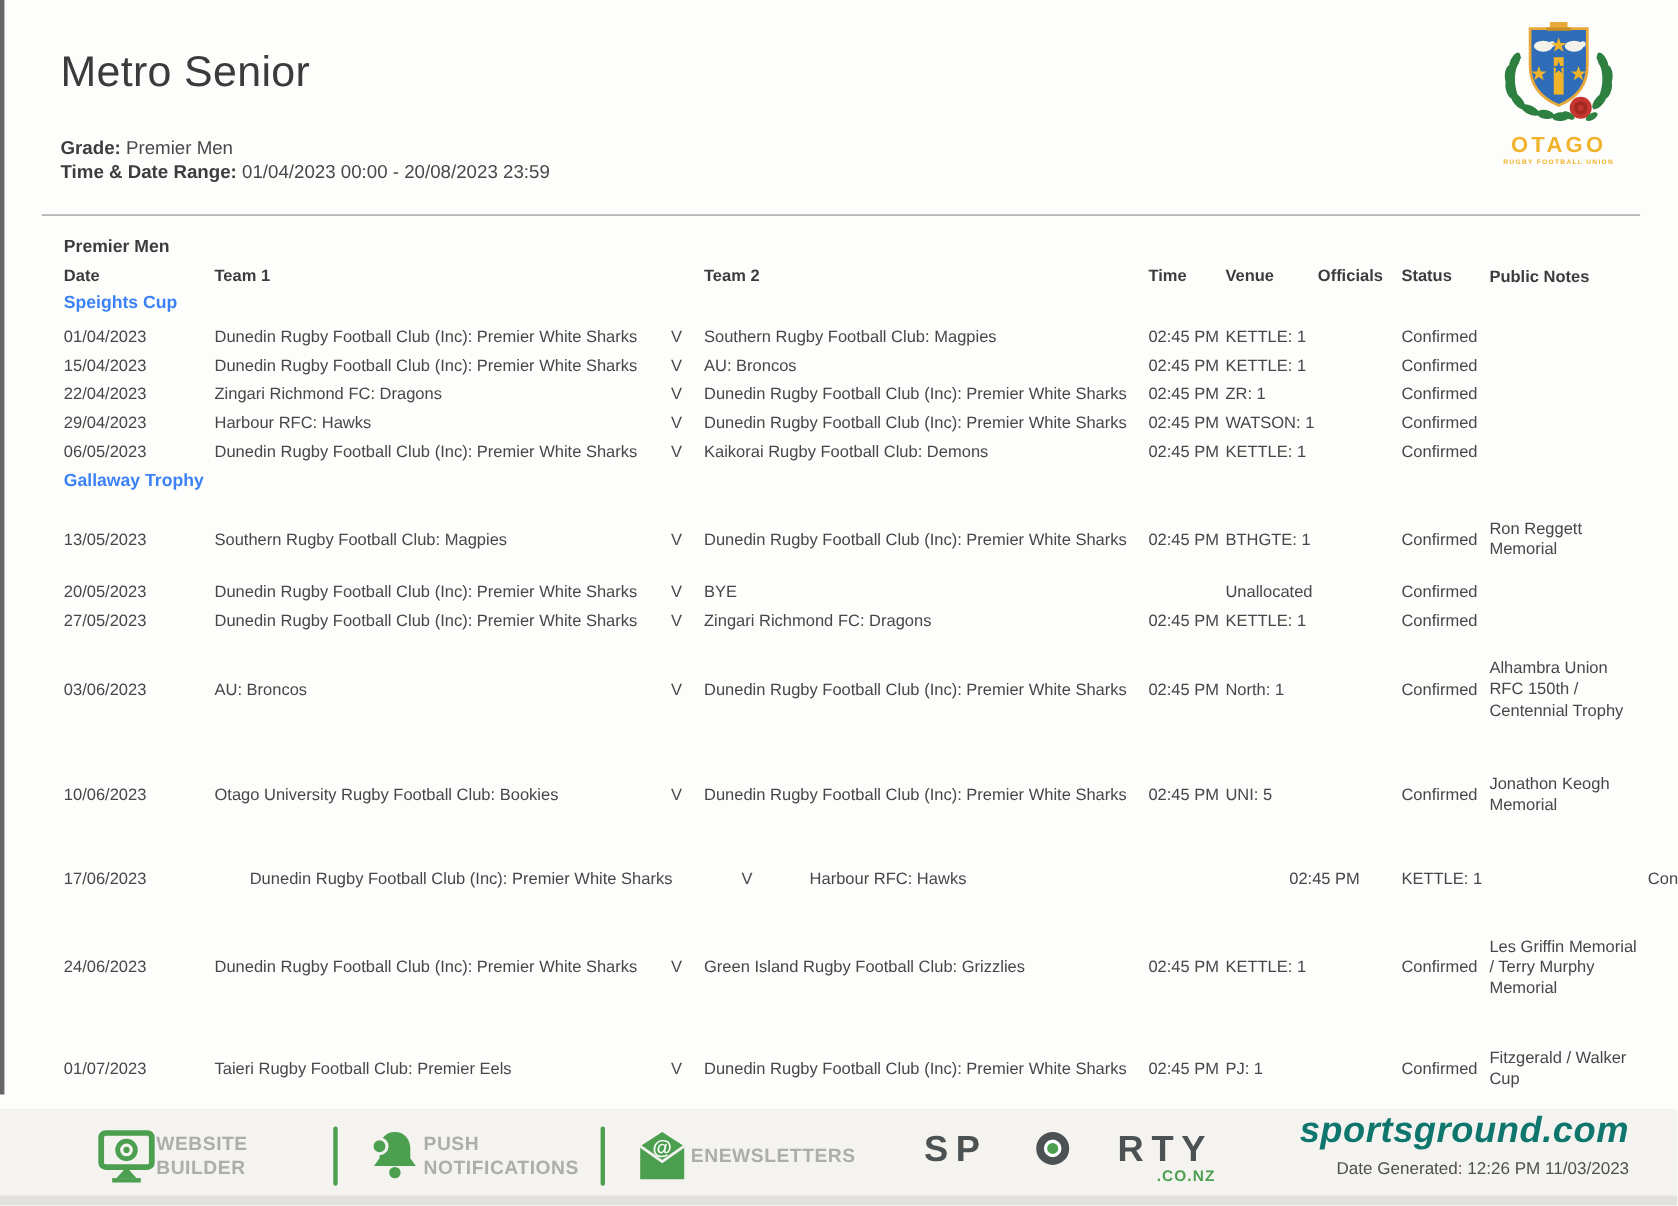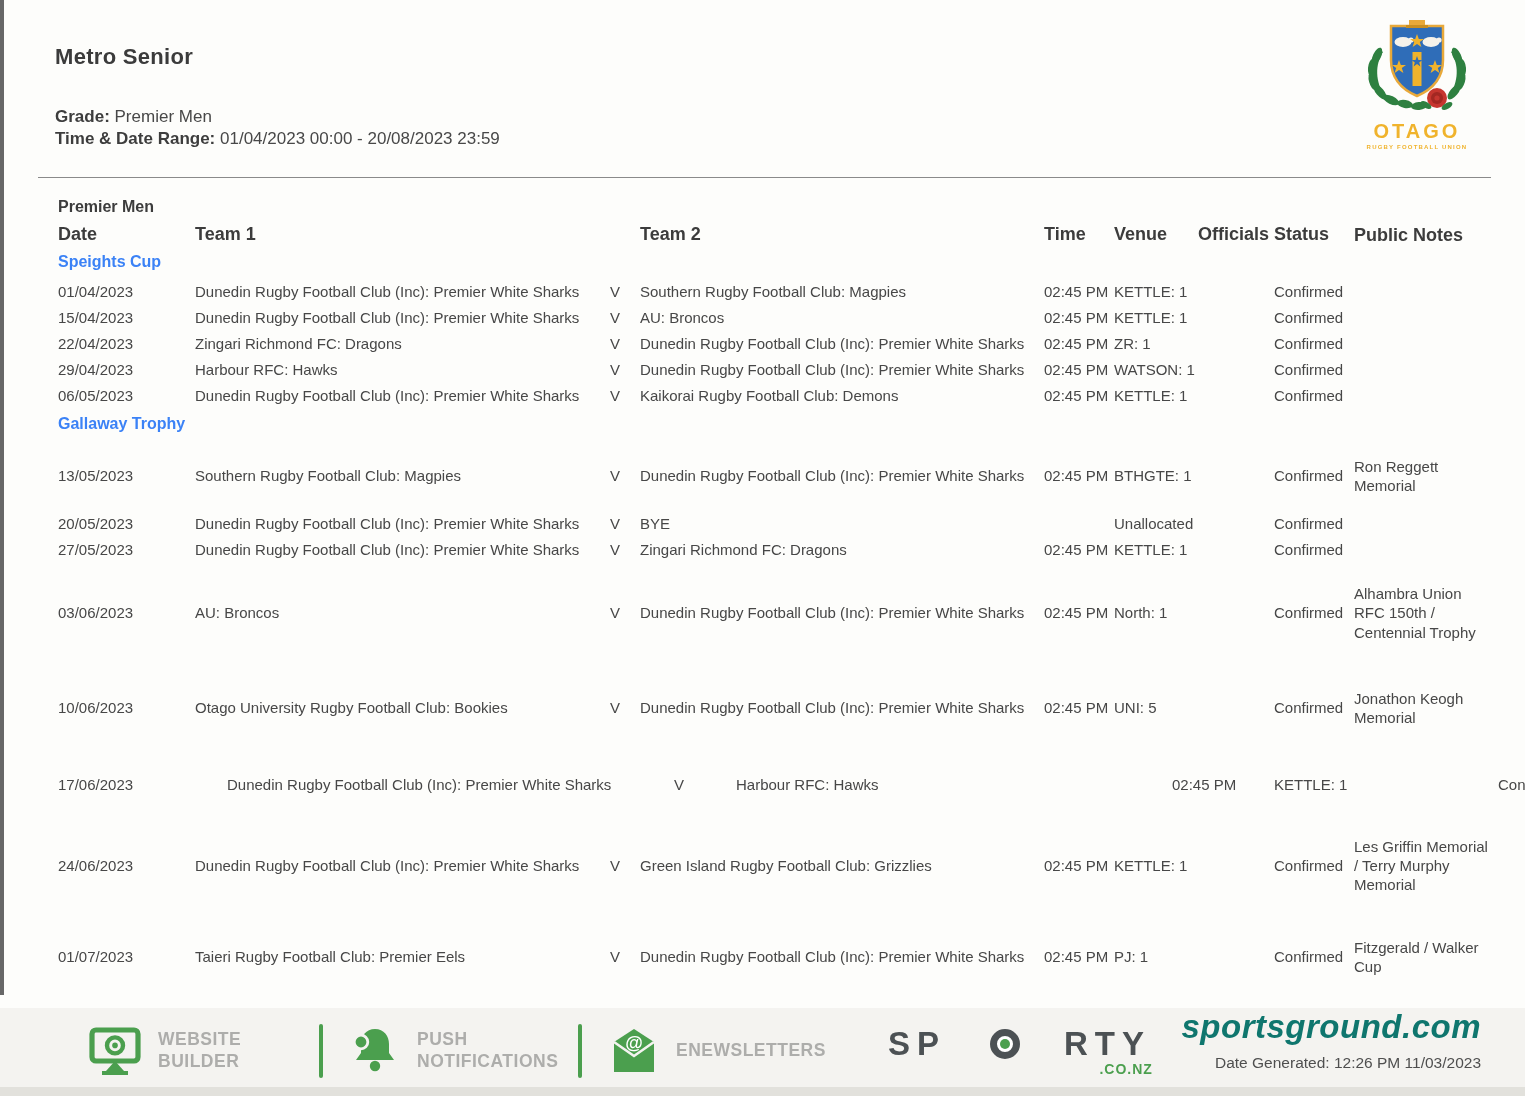--- a/index.html
+++ b/index.html
@@ -10,21 +10,21 @@
     color:#424242;
     position:relative;
     overflow:hidden;
   }
   .scan-edge {
     position:absolute; left:0; top:0; width:4px; height:995px;
     background:#4c4c4c; opacity:.85;
   }
   
   .header { position:relative; padding:44px 55px 0 55px; }
-  .page-title { font-size:22px; font-weight:bold; color:#3b3b3b; letter-spacing:.3px; }
+  .page-title { font-size:39px; font-weight:normal; color:#3b3b3b; letter-spacing:.3px; }
   .meta { margin-top:36px; font-size:17px; color:#484848; line-height:1.32; }
   .meta .b { font-weight:bold; color:#3d3d3d; }
   .crest {
     position:absolute; top:12px; right:48px; width:120px; height:148px;
     text-align:center;
   }
   .crest-word { color:#f0b32c; font-weight:bold; font-size:20px; letter-spacing:3px; margin-top:-4px; }
   .crest-sub { color:#f0b32c; font-weight:bold; font-size:6px; letter-spacing:1.2px; margin-top:1px; }
   .rule { border:none; border-top:1.6px solid #8a8a8a; margin:26px 34px 0 38px; }
 
@@ -32,41 +32,41 @@
   .fixtures { padding:20px 30px 0 58px; font-size:15px; color:#474747; }
   .group-title { font-weight:bold; font-size:16px; color:#3c3c3c; margin-bottom:8px; }
   .section-title { font-weight:bold; font-size:16px; color:#3b82f6; margin:6px 0 8px 0; }
   .trow {
     display:grid;
     grid-template-columns:137px 415px 30px 404px 70px 84px 76px 80px 142px;
     align-items:center;
   }
   .trow .c { white-space:nowrap; overflow:visible; }
   .trow .c.notes { white-space:normal; line-height:1.28; }
-  .thead { font-weight:bold; font-size:18px; color:#3c3c3c; margin-bottom:6px; align-items:start; }
+  .thead { font-weight:bold; font-size:15px; color:#3c3c3c; margin-bottom:6px; align-items:start; }
   .h26 { min-height:26px; }
   .h70 { min-height:70px; }
   .h64 { min-height:64px;gap:32px; }
   .h86 { min-height:86px; }
   .h90 { min-height:90px; }
   .h97 { min-height:97px; }
   .h100 { min-height:100px; }
 
   
   .footer-band {
     position:absolute; left:0; right:0; bottom:0; height:88px;
     background:#f4f3f0;
   }
   .footer-band::after {
     content:""; position:absolute; left:0; right:0; bottom:0; height:9px; background:#e2e1dc;
   }
   .footer-left {
     position:absolute; left:88px; bottom:18px; display:flex; align-items:center; gap:26px;
   }
-  .f-item { display:flex; align-items:center; gap:16px; }
+  .f-item { display:flex; align-items:center; }
   .f-label {
     font-weight:bold; font-size:17.5px; color:#adadab; letter-spacing:.5px;
     text-transform:uppercase; line-height:1.25; max-width:135px;
   }
   .f-label.wide { max-width:250px; }
   .f-divider { width:4px; height:54px; background:#4b9f4e; border-radius:2px; }
   .sporty { display:flex; align-items:center; margin-left:36px; position:relative; padding-bottom:14px;gap:40px; }
   .sporty-letters { font-weight:bold; font-size:33px; letter-spacing:7px; color:#4c5154; }
   .sporty-o {
     width:30px; height:30px; border:7px solid #4c5154; border-radius:50%;

